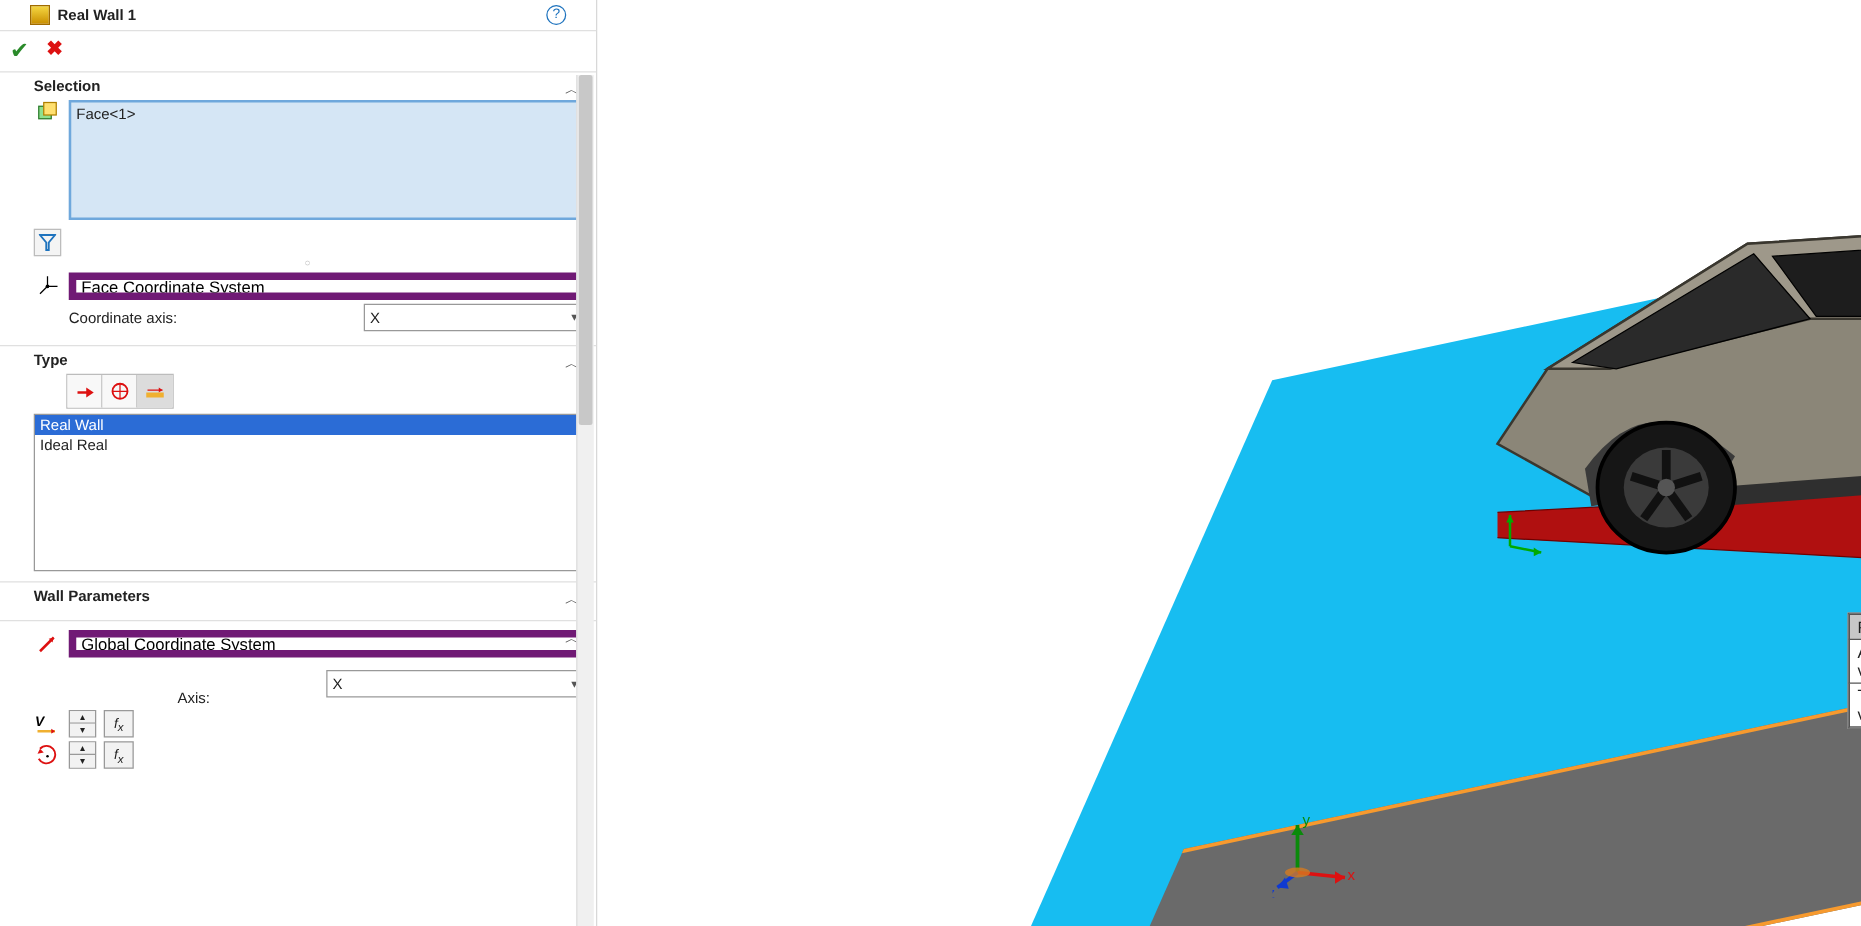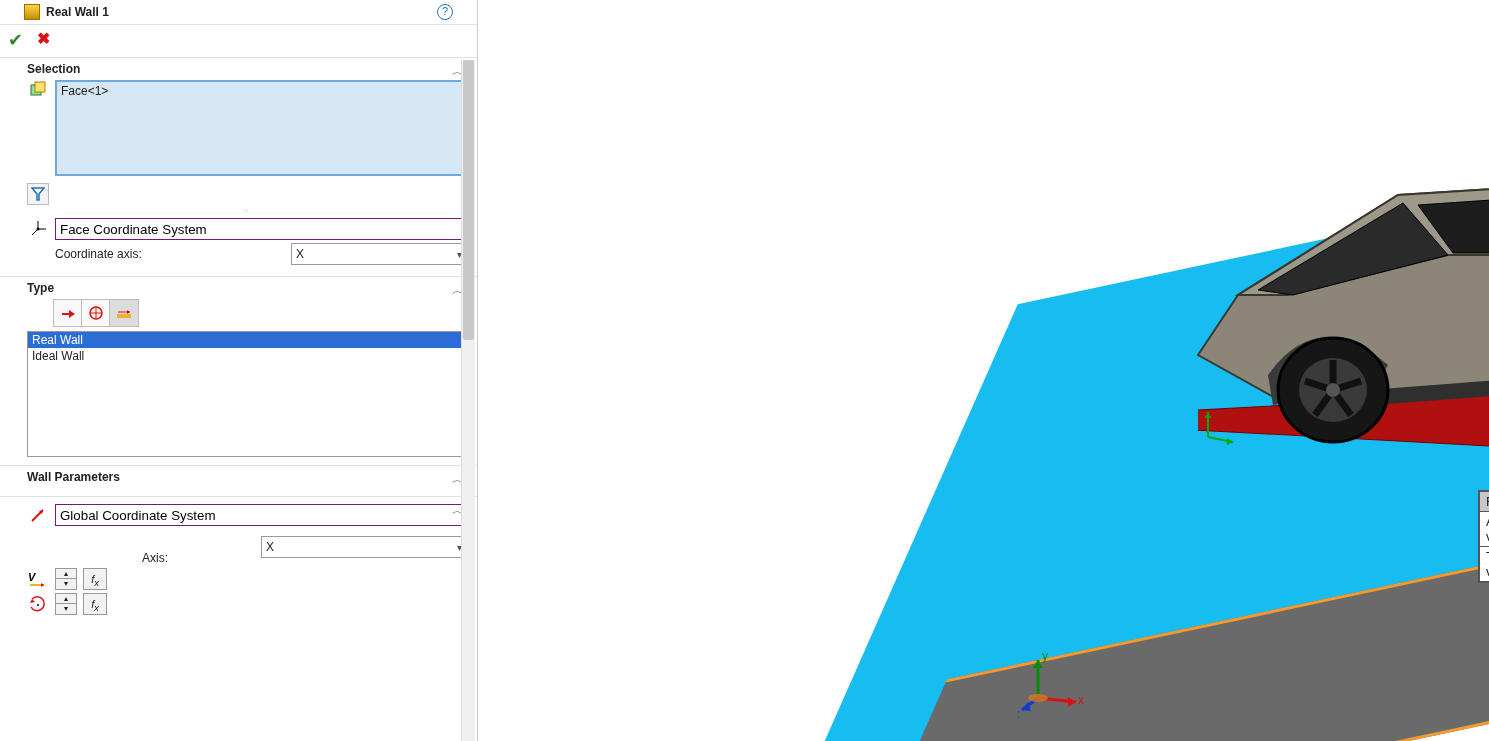--- a/index.html
+++ b/index.html
@@ -15,21 +15,21 @@
   .ok-icon { color: #2a8a2a; font-size: 18px; cursor: pointer;}
   .cancel-icon { color: #d11; font-size: 16px; font-weight:bold; cursor:pointer;}
   .section { padding: 4px 10px 8px 27px; border-bottom: 1px solid #e0e0e0; position:relative;}
   .section-title { font-weight: bold; margin-bottom: 4px; display:flex; align-items:center;}
   .collapse-caret{position:absolute; right:14px; top:6px; font-size:11px; color:#555; cursor:pointer;}
   .row { display: flex; align-items: center; gap: 6px; margin: 3px 0;}
   .row .lead-icon{width:22px;display:flex;justify-content:center;}
   .entity-box { flex:1; height: 96px; border: 2px solid #6fa8dc; background:#d5e6f5; padding:2px 4px;}
   .filter-btn{width:22px;height:22px;border:1px solid #bcbcbc;background:#f4f4f4;display:flex;align-items:center;justify-content:center;cursor:pointer;margin-top:4px;}
   .grip{display:flex;justify-content:center;color:#bbb;font-size:8px;letter-spacing:2px;margin-top:-2px;}
-  .text-input{flex:1;height:22px;border:1px solid #701a75;padding:0 4px;background:#fff;}
+  .text-input{flex:1;height:22px;border:6px solid #701a75;padding:0 4px;background:#fff;}
   .label{display:inline-block;}
   .dropdown{height:22px;border:1px solid #999;background:#fff;padding:0 4px;display:flex;align-items:center;justify-content:space-between;cursor:pointer;}
   .dropdown .dd-caret{font-size:10px;color:#555;}
   .icon-btn-row{display:flex;gap:0;margin:4px 0 4px 26px;border:1px solid #bcbcbc;width:fit-content;}
   .ibtn{width:28px;height:26px;border-right:1px solid #bcbcbc;display:flex;align-items:center;justify-content:center;cursor:pointer;background:#f8f8f8;}
   .ibtn:last-child{border-right:none;}
   .ibtn.selected{background:#dcdcdc;}
   .listbox{margin:2px 0 0 0;border:1px solid #999;height:126px;background:#fff;overflow:hidden;}
   .listbox .item{padding:1px 4px;cursor:pointer;}
   .listbox .item.selected{background:#2b6cd6;color:#fff;}
@@ -131,21 +131,21 @@
       <div class="ibtn selected">
           <svg width="16" height="14">
             <rect x="1" y="8" width="14" height="4" fill="#f0b030"></rect>
             <line x1="2" y1="6" x2="14" y2="6" stroke="#d11"></line>
             <polygon points="14,6 11,4 11,8" fill="#d11"></polygon>
           </svg>
         </div>
     </div>
     <div class="listbox">
       <div class="item selected">Real Wall</div>
-      <div class="item">Ideal Wall</div>
+      <div class="item">Ideal Real</div>
     </div>
   </div>
 
   <div class="section">
     <div class="section-title">Wall Parameters</div>
     <span class="collapse-caret">︿</span>
   </div>
 
   <div class="section" style="border-bottom:none;">
     <span class="collapse-caret">︿</span>

